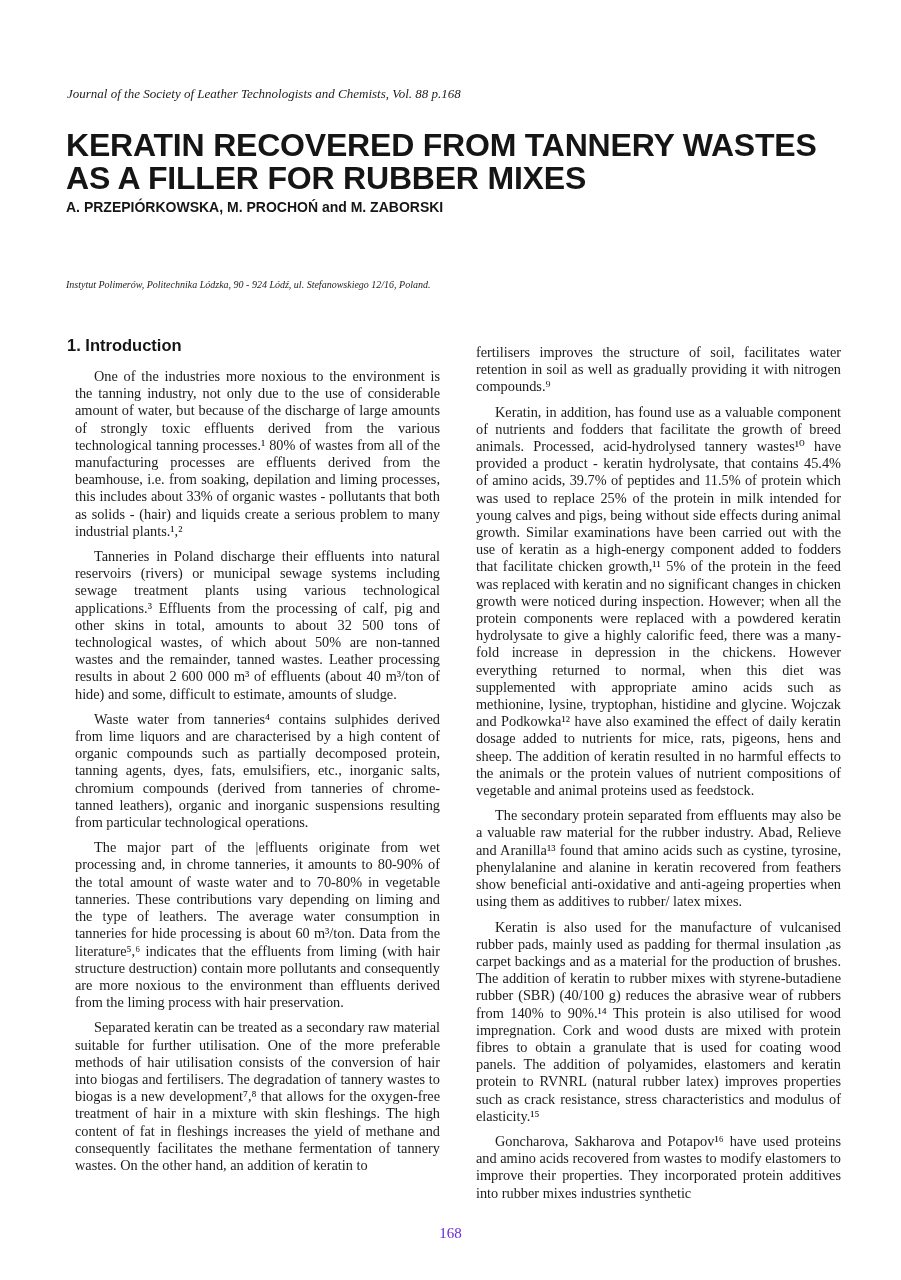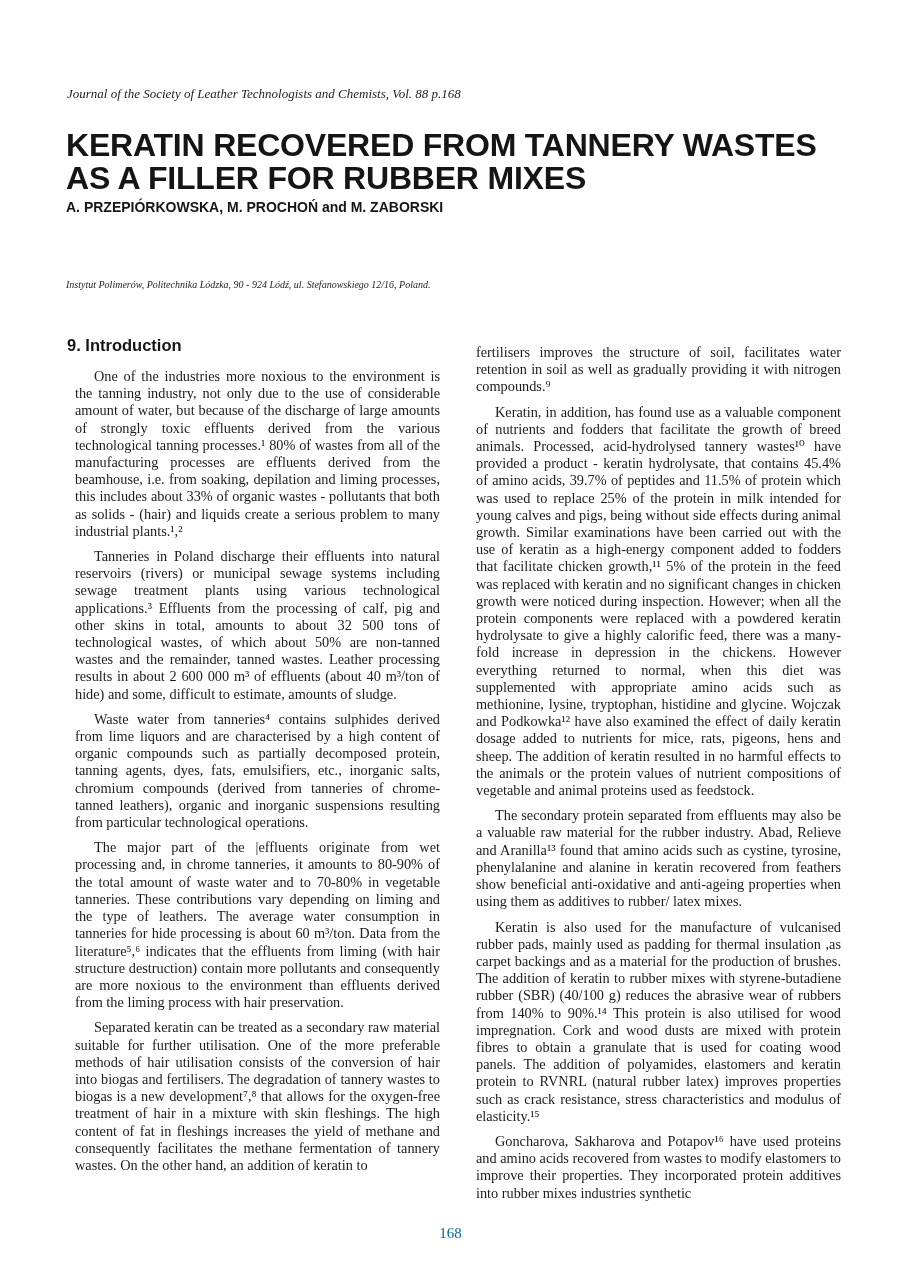--- a/index.html
+++ b/index.html
@@ -79,21 +79,21 @@
     color: #1b1b1b;
   }
   .col p.cont { text-indent: 0; }
   .page-number {
     position: absolute;
     top: 1225px;
     left: 0;
     width: 100%;
     text-align: center;
     font-size: 15px;
-    color: #0369a1;
+    color: #6d28d9;
   }
 </style>
 </head>
 <body>
 
 <div class="page">
 
   <div class="journal-line">Journal of the Society of Leather Technologists and Chemists, Vol. 88 p.168</div>
 
   <h1 class="title">
@@ -101,21 +101,21 @@
     <span>AS A FILLER FOR RUBBER MIXES</span>
   </h1>
 
   <div class="authors">A. PRZEPIÓRKOWSKA, M. PROCHOŃ and M. ZABORSKI</div>
 
   <div class="affiliation">Instytut Polimerów, Politechnika Lódzka, 90 - 924 Lódź, ul. Stefanowskiego 12/16, Poland.</div>
 
   <div class="columns">
 
     <div class="col">
-      <h2 class="section-heading">9. Introduction</h2>
+      <h2 class="section-heading">1. Introduction</h2>
       <p>One of the industries more noxious to the environment is the tanning industry, not only due to the use of considerable amount of water, but because of the discharge of large amounts of strongly toxic effluents derived from the various technological tanning processes.¹ 80% of wastes from all of the manufacturing processes are effluents derived from the beamhouse, i.e. from soaking, depilation and liming processes, this includes about 33% of organic wastes - pollutants that both as solids - (hair) and liquids create a serious problem to many industrial plants.¹,²</p>
       <p>Tanneries in Poland discharge their effluents into natural reservoirs (rivers) or municipal sewage systems including sewage treatment plants using various technological applications.³ Effluents from the processing of calf, pig and other skins in total, amounts to about 32 500 tons of technological wastes, of which about 50% are non-tanned wastes and the remainder, tanned wastes. Leather processing results in about 2 600 000 m³ of effluents (about 40 m³/ton of hide) and some, difficult to estimate, amounts of sludge.</p>
       <p>Waste water from tanneries⁴ contains sulphides derived from lime liquors and are characterised by a high content of organic compounds such as partially decomposed protein, tanning agents, dyes, fats, emulsifiers, etc., inorganic salts, chromium compounds (derived from tanneries of chrome-tanned leathers), organic and inorganic suspensions resulting from particular technological operations.</p>
       <p>The major part of the |effluents originate from wet processing and, in chrome tanneries, it amounts to 80-90% of the total amount of waste water and to 70-80% in vegetable tanneries. These contributions vary depending on liming and the type of leathers. The average water consumption in tanneries for hide processing is about 60 m³/ton. Data from the literature⁵,⁶ indicates that the effluents from liming (with hair structure destruction) contain more pollutants and consequently are more noxious to the environment than effluents derived from the liming process with hair preservation.</p>
       <p>Separated keratin can be treated as a secondary raw material suitable for further utilisation. One of the more preferable methods of hair utilisation consists of the conversion of hair into biogas and fertilisers. The degradation of tannery wastes to biogas is a new development⁷,⁸ that allows for the oxygen-free treatment of hair in a mixture with skin fleshings. The high content of fat in fleshings increases the yield of methane and consequently facilitates the methane fermentation of tannery wastes. On the other hand, an addition of keratin to</p>
     </div>
 
     <div class="col">
       <p class="cont">fertilisers improves the structure of soil, facilitates water retention in soil as well as gradually providing it with nitrogen compounds.⁹</p>
       <p>Keratin, in addition, has found use as a valuable component of nutrients and fodders that facilitate the growth of breed animals. Processed, acid-hydrolysed tannery wastes¹⁰ have provided a product - keratin hydrolysate, that contains 45.4% of amino acids, 39.7% of peptides and 11.5% of protein which was used to replace 25% of the protein in milk intended for young calves and pigs, being without side effects during animal growth. Similar examinations have been carried out with the use of keratin as a high-energy component added to fodders that facilitate chicken growth,¹¹ 5% of the protein in the feed was replaced with keratin and no significant changes in chicken growth were noticed during inspection. However; when all the protein components were replaced with a powdered keratin hydrolysate to give a highly calorific feed, there was a many-fold increase in depression in the chickens. However everything returned to normal, when this diet was supplemented with appropriate amino acids such as methionine, lysine, tryptophan, histidine and glycine. Wojczak and Podkowka¹² have also examined the effect of daily keratin dosage added to nutrients for mice, rats, pigeons, hens and sheep. The addition of keratin resulted in no harmful effects to the animals or the protein values of nutrient compositions of vegetable and animal proteins used as feedstock.</p>

